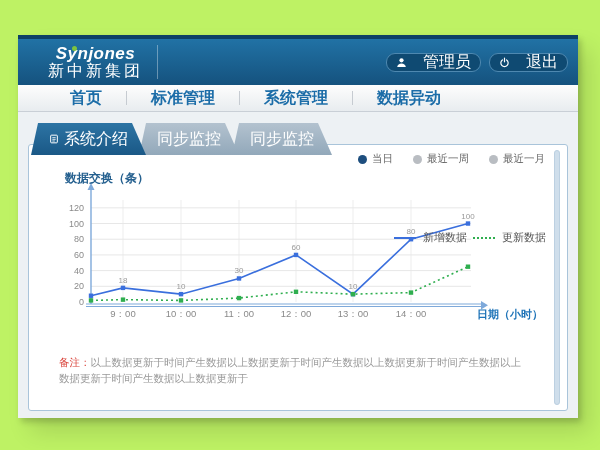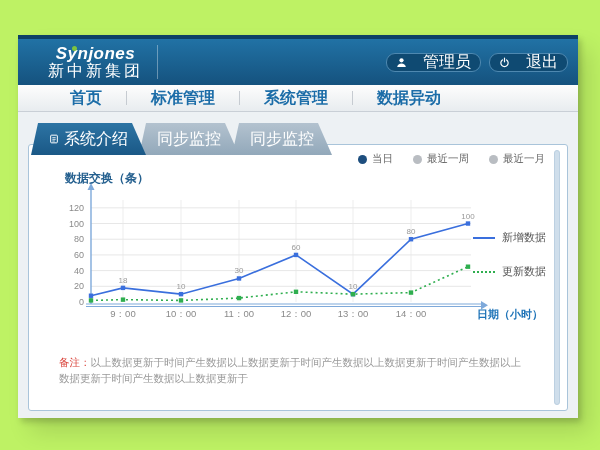--- a/index.html
+++ b/index.html
@@ -36,21 +36,21 @@
 
   .radio-row{position:absolute;top:7px;right:22px;display:flex;gap:20px;align-items:center;}
   .radio{display:flex;align-items:center;gap:5px;font-size:10.5px;color:#666;cursor:pointer;}
   .radio .dot{width:9px;height:9px;border-radius:50%;background:#b9bdc2;}
   .radio.selected .dot{background:#1d4e7e;}
 
   .y-title{position:absolute;left:36px;top:25px;font-size:12px;font-weight:bold;color:#25608f;}
 
   svg.chart{position:absolute;left:0;top:0;width:538px;height:263px;}
 
-  .legend{position:absolute;right:21px;top:85px;display:flex;flex-direction:column;gap:19px;}
+  .legend{position:absolute;right:21px;top:85px;display:flex;gap:6px;}
   .legend-item{display:flex;align-items:center;gap:7px;font-size:11px;color:#555;}
   .legend-swatch{width:22px;height:0;}
   .legend-swatch.solid{border-top:2px solid #3a6fdd;}
   .legend-swatch.dotted{border-top:2px dotted #2fae4f;}
 
   .footnote{position:absolute;left:30px;right:40px;top:210px;font-size:10.5px;color:#9a9a9a;line-height:1.5;}
   .footnote .fn-label{color:#d9433b;}
 
   .scrollbar{position:absolute;right:7px;top:5px;bottom:5px;width:6px;background:#f0f4f8;border-radius:3px;}
   .scroll-thumb{position:absolute;top:0;width:6px;height:100%;background:#cfdeeb;border:1px solid #bcd0e1;box-sizing:border-box;border-radius:3px;}

